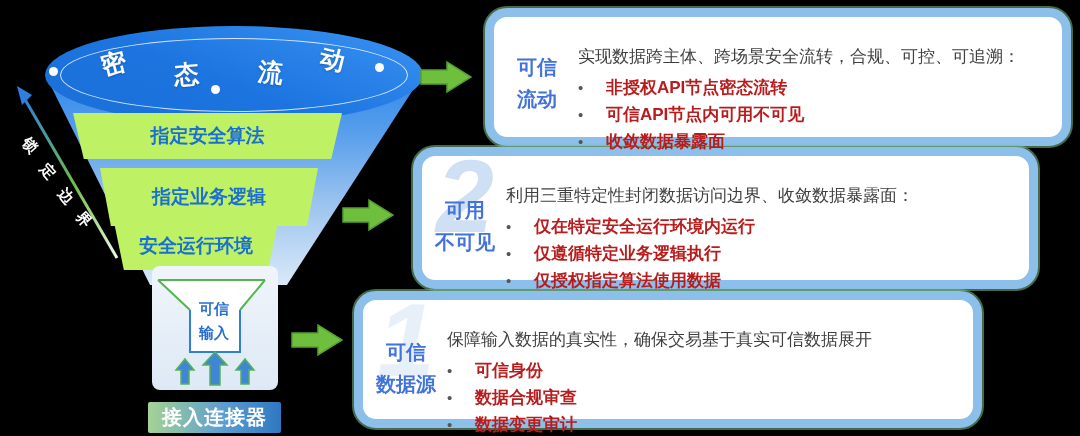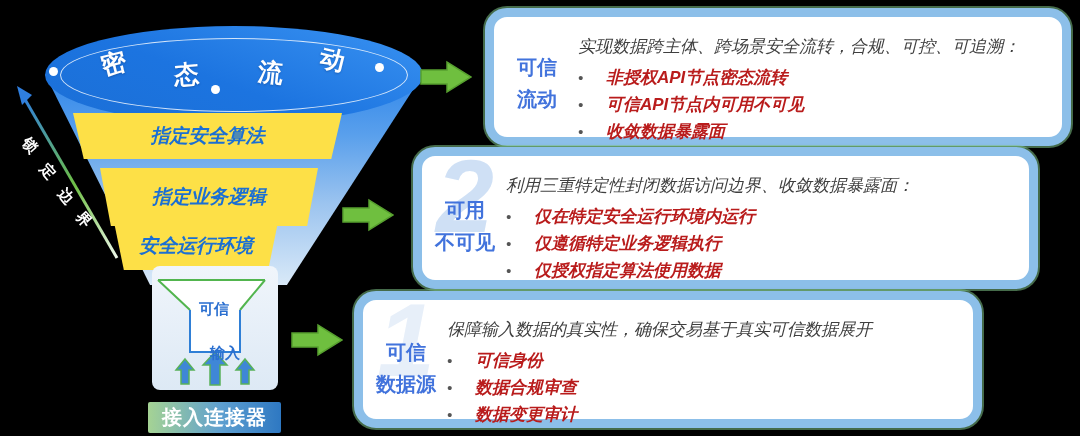--- a/index.html
+++ b/index.html
@@ -10,22 +10,22 @@
   
   .cone { position:absolute; left:45px; top:72px; width:378px; height:213px;
     background:linear-gradient(180deg,#2f86ea 0%,#5aa0ec 30%,#9cc4ef 62%,#d9e9f8 100%);
     clip-path:polygon(0% 1%,100% 1%,64% 100%,27.8% 100%); }
   .top-ellipse { position:absolute; left:45px; top:26px; width:378px; height:98px; border-radius:50%;
     background:linear-gradient(200deg,#3a93f2 0%,#1c74e0 55%,#1b6fd6 100%); }
   .inner-ellipse { position:absolute; left:60px; top:38px; width:348px; height:74px; border-radius:50%;
     border:1.5px solid rgba(255,255,255,.8); }
   .dot { position:absolute; width:9px; height:9px; border-radius:50%; background:#fff; }
   .tchar { position:absolute; color:#fff; font-weight:bold; font-size:25px; text-shadow:0 1px 2px rgba(0,40,100,.35); }
-  .band { position:absolute; background:#fde047; color:#1b6fd3; font-weight:bold; font-size:19px;
-    display:flex; align-items:center; justify-content:center;font-style:italic; }
+  .band { position:absolute; background:#bef264; color:#1b6fd3; font-weight:bold; font-size:19px;
+    display:flex; align-items:center; justify-content:center; }
   .band1 { left:73px; top:113px; width:269px; height:46px; clip-path:polygon(0 0,100% 0,96% 100%,4% 100%); }
   .band2 { left:100px; top:168px; width:218px; height:58px; clip-path:polygon(0 0,100% 0,95% 100%,5% 100%); }
   .band3 { left:114px; top:222px; width:164px; height:48px; clip-path:polygon(0 0,100% 0,94% 100%,6% 100%); }
   .stem { position:absolute; left:152px; top:266px; width:126px; height:124px; border-radius:8px;
     background:linear-gradient(180deg,#f0f5fb,#dde9f5); }
   .inlet-text { position:absolute; left:188px; width:52px; text-align:center; color:#2a6fd0; font-weight:bold; font-size:15px; }
   .connector { position:absolute; left:148px; top:402px; width:133px; height:31px;
     background:linear-gradient(90deg,#a5d394 0%,#5e9fd0 55%,#2e78c2 100%);
     color:#fff; font-size:20px; font-weight:bold; display:flex; align-items:center; justify-content:center;
     letter-spacing:1px; border-radius:2px; }
@@ -39,21 +39,21 @@
     box-shadow:0 0 0 2px rgba(125,195,135,.55), 4px 6px 10px rgba(0,0,0,.45); }
   .box3 { left:485px; top:8px;  width:586px; height:138px; }
   .box2 { left:413px; top:147px; width:625px; height:142px; }
   .box1 { left:354px; top:291px; width:628px; height:137px; }
   .bignum { position:absolute; left:14px; top:-12px; font-size:104px; line-height:1;
     font-weight:bold; font-style:italic; z-index:0; }
   .num2 { color:#cfe0f5; }
   .num1 { color:#e7eff9; }
   .blabel { position:absolute; left:4px; top:34px; width:78px; text-align:center;
     color:#4273dc; font-weight:bold; font-size:20px; line-height:32px; z-index:1; }
-  .bcontent { position:relative; margin-left:84px; padding:18px 10px 0 0; z-index:1;font-style:italic; }
+  .bcontent { position:relative; margin-left:84px; padding:28px 10px 0 0; z-index:1; }
   .bheader { font-size:17px; color:#3f3f3f; line-height:24px; margin-bottom:5px; }
   .cbox ul { list-style:none; }
   .cbox li { display:flex; align-items:baseline; line-height:27px; }
   .bdot { width:28px; color:#555; font-size:15px; flex:none; }
   .btext { font-size:17px; font-weight:bold; color:#b91c1c; }
 </style>
 </head>
 <body>
 
 <div class="stage">
@@ -77,21 +77,21 @@
   <div class="stem"></div>
   <svg width="126" height="124" style="position:absolute;left:152px;top:266px;">
     <polygon points="6,14 113,14 88,44 88,86 38,86 38,44" fill="#ffffff"></polygon>
     <path d="M6,14 L113,14 M6,14 L38,44 M113,14 L88,44" stroke="#52b54e" stroke-width="2" fill="none"></path>
     <path d="M38,44 L38,86 L88,86 L88,44" stroke="#2f7fd6" stroke-width="2" fill="none"></path>
     <polygon points="63,86 75,99 68,99 68,119 58,119 58,99 51,99" fill="#3f87d6" stroke="#58b15a" stroke-width="1.5"></polygon>
     <polygon points="33,93 42,104 37,104 37,118 29,118 29,104 24,104" fill="#3f87d6" stroke="#58b15a" stroke-width="1.5"></polygon>
     <polygon points="93,93 102,104 97,104 97,118 89,118 89,104 84,104" fill="#3f87d6" stroke="#58b15a" stroke-width="1.5"></polygon>
   </svg>
   <div class="inlet-text" style="top:300px;">可信</div>
-  <div class="inlet-text" style="top:344px;text-align:right;">输入</div>
+  <div class="inlet-text" style="top:324px;">输入</div>
 
   <div class="connector">接入连接器</div>
 
   <svg width="125" height="185" style="position:absolute;left:5px;top:80px;">
     <defs>
       <linearGradient id="sideGrad" x1="1" y1="1" x2="0" y2="0">
         <stop offset="0%" stop-color="#eef8ea"></stop>
         <stop offset="45%" stop-color="#6fbf45"></stop>
         <stop offset="100%" stop-color="#2f7fe0"></stop>
       </linearGradient>

